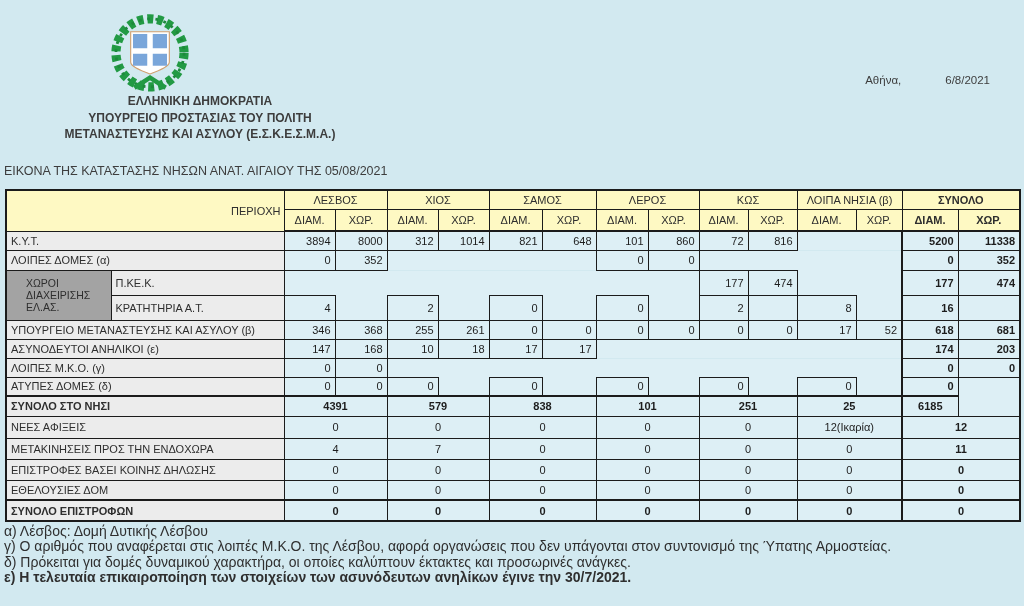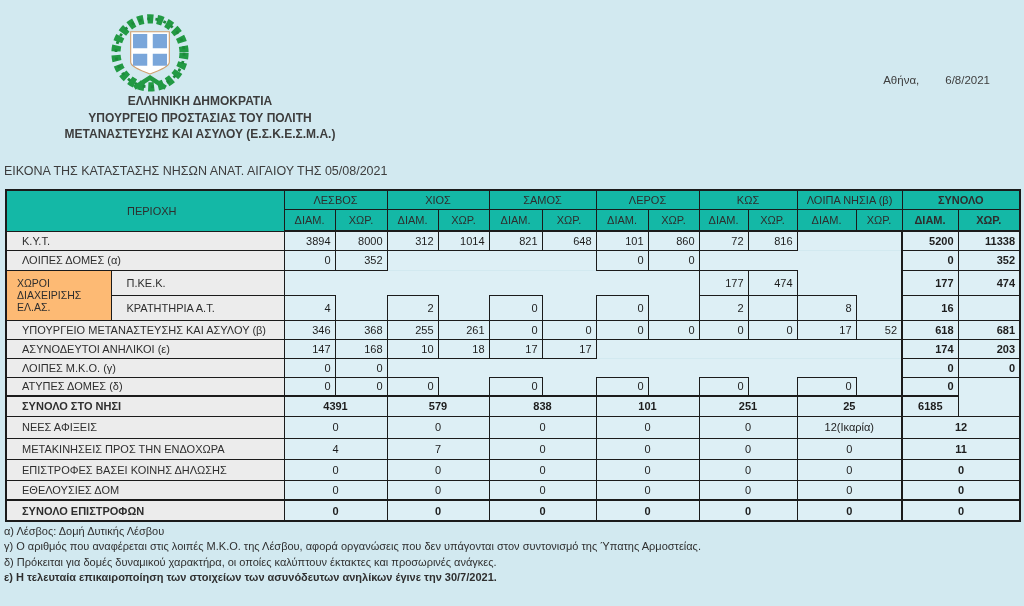--- a/index.html
+++ b/index.html
@@ -12,47 +12,47 @@
   .org{
     position:absolute;left:0;top:93px;width:400px;text-align:center;
     font-weight:bold;font-size:12px;line-height:16.5px;color:#3d3d3d;
   }
   .doc-title{
     position:absolute;left:4px;top:164px;font-weight:normal;font-size:12.5px;color:#3d3d3d;
     white-space:nowrap;
   }
   .dateline{
     position:absolute;top:74px;right:34px;font-size:11.5px;color:#3d3d3d;
-    display:flex;gap:26px;
+    display:flex;gap:44px;
   }
   table{
     position:absolute;left:5px;top:189px;width:1015px;
     border-collapse:collapse;table-layout:fixed;
     font-size:11px;border:2px solid #1b1b1b;
   }
   td,th{
     border:1px solid #1b1b1b;padding:0 3px;height:19px;
     overflow:hidden;white-space:nowrap;box-sizing:border-box;
   }
-  th{background:#14b8a6;font-weight:normal;text-align:center;color:#2e2e2e}
-  th.region{text-align:center;vertical-align:middle;padding-left:16px}
+  th{background:#fef9c3;font-weight:normal;text-align:center;color:#2e2e2e}
+  th.region{text-align:right;vertical-align:middle;padding-left:16px}
   .hdr2 th{border-bottom-width:2px}
-  td.lbl{background:#ececec;text-align:left;color:#2e2e2e;padding-left:15px}
-  td.group{background:#fdba74;white-space:pre-line;font-size:10.5px;line-height:12px;
-           vertical-align:middle;color:#2e2e2e;padding-left:10px}
+  td.lbl{background:#ececec;text-align:left;color:#2e2e2e;padding-left:4px}
+  td.group{background:#a3a3a3;white-space:pre-line;font-size:10.5px;line-height:12px;
+           vertical-align:middle;color:#2e2e2e;padding-left:19px}
   td.num{background:#ddeff5;text-align:right;color:#1d1d1d;padding-right:4px}
   td.ctr{text-align:center;padding-right:3px}
   .b{font-weight:bold}
   td.tt{border-top-width:2px}
   td.open{border:none;background:#ddeff5}
   td.bt0{border-top:none}
   td.sy{border-left-width:2px}
   .notes{
     position:absolute;left:4px;top:524px;width:1016px;
-    font-size:11px;line-height:15.4px;color:#2f2f2f;
+    font-size:14px;line-height:15.4px;color:#2f2f2f;
   }
   .notes .boldline{font-weight:bold}
 </style>
 </head>
 <body>
 
 <div class="logo">
   <svg width="94" height="92" viewBox="0 0 100 100">
     <circle cx="50" cy="52" r="37" fill="none" stroke="#229a44" stroke-width="10" stroke-dasharray="6.5 4.2"></circle>
     <circle cx="50" cy="52" r="37" fill="none" stroke="#1d8a3b" stroke-width="3" stroke-dasharray="3 6"></circle>

